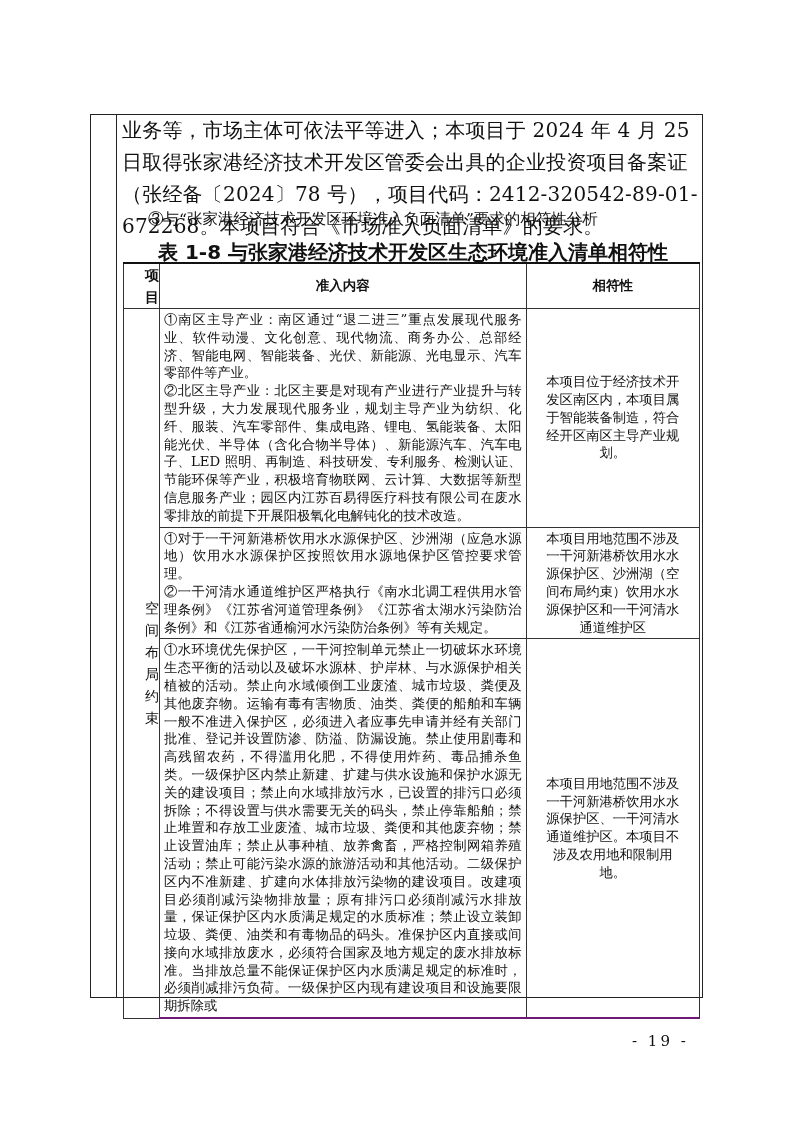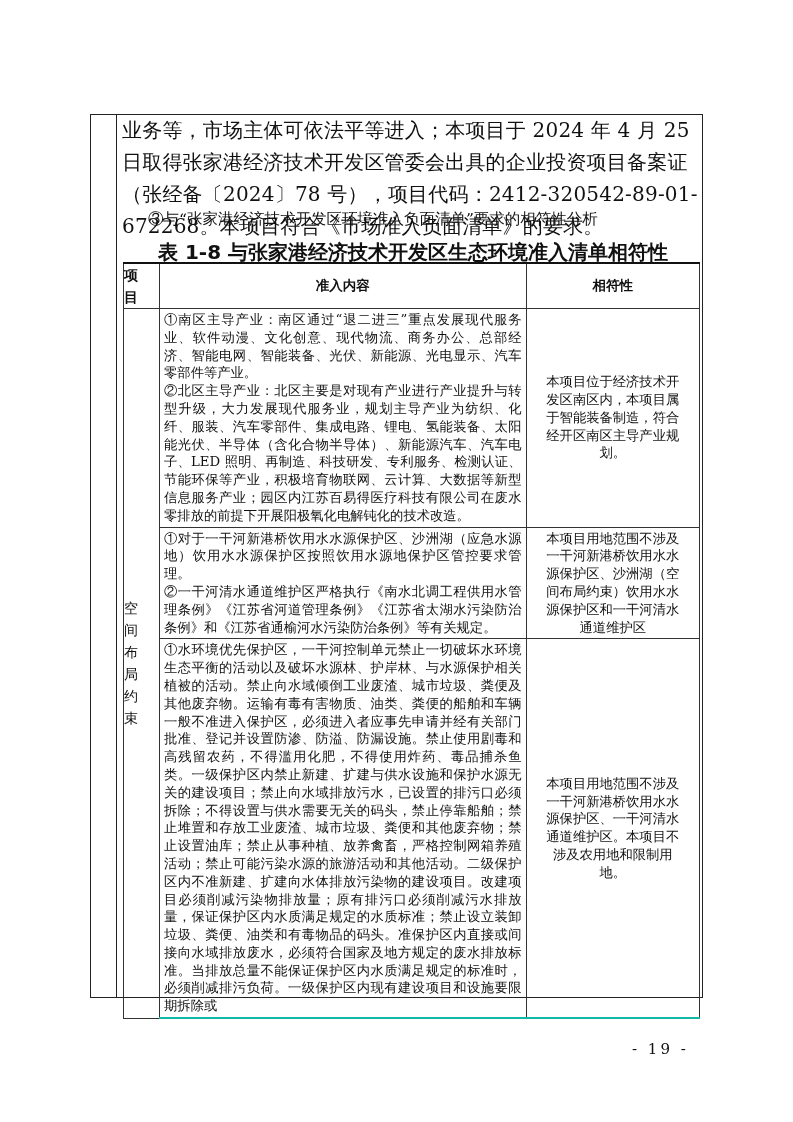--- a/index.html
+++ b/index.html
@@ -13,26 +13,26 @@
                letter-spacing: 0.2px; }
   .p1 { top: 114px; }
   .section-heading { position: absolute; left: 148px; top: 209px; font-size: 15.5px; }
   .table-caption { position: absolute; left: 122px; width: 582px; top: 239px; text-align: center;
                    font-weight: bold; font-size: 20px; font-family: "DejaVu Sans", "Liberation Sans", sans-serif; }
   table.main { position: absolute; left: 123px; top: 262px; width: 577px;
                border-collapse: collapse; font-size: 13.3px; line-height: 17.8px; }
   table.main td, table.main th { border: 1px solid #333; vertical-align: middle; padding: 0; }
   table.main tr.head th { border-top: 2px solid #111; height: 35px; font-weight: bold;
                font-family: "DejaVu Sans", "Liberation Sans", sans-serif; font-size: 13.5px; }
-  table.main tr.last td { border-bottom: 2px solid #14b8a6; }
-  .col-item { width: 37px; text-align: left; }
+  table.main tr.last td { border-bottom: 2px solid #701a75; }
+  .col-item { width: 37px; text-align: right; }
   .col-content { width: 387px; padding: 2px 4px !important; text-align: justify; vertical-align: top !important; }
   .col-fit { width: 151px; text-align: center; padding: 0 16px !important; }
   .vertical-label { display: inline-block; width: 1em; line-height: 22px; font-size: 14px; }
-  .page-number { position: absolute; left: 632px; top: 1032px; font-size: 15px; letter-spacing: 3px; margin-top: 8px; }
+  .page-number { position: absolute; left: 632px; top: 1032px; font-size: 15px; letter-spacing: 3px; }
   .para { display: block; }
 </style>
 </head>
 <body>
 
 <div class="frame"></div>
 <div class="frame-divider"></div>
 
 <div class="body-text p1">业务等，市场主体可依法平等进入；本项目于 2024 年 4 月 25 日取得张家港经济技术开发区管委会出具的企业投资项目备案证（张经备〔2024〕78 号），项目代码：2412-320542-89-01-672268。本项目符合《市场准入负面清单》的要求。</div>
 

